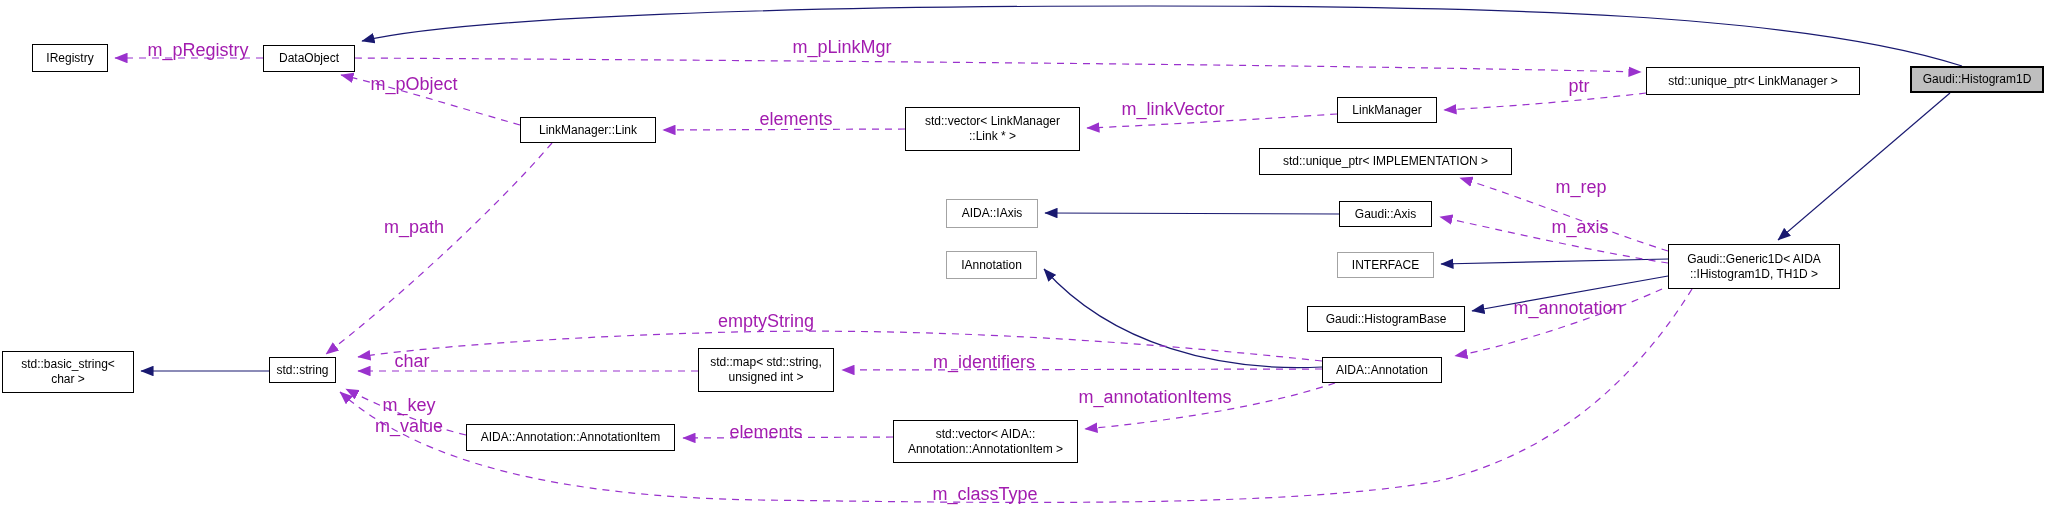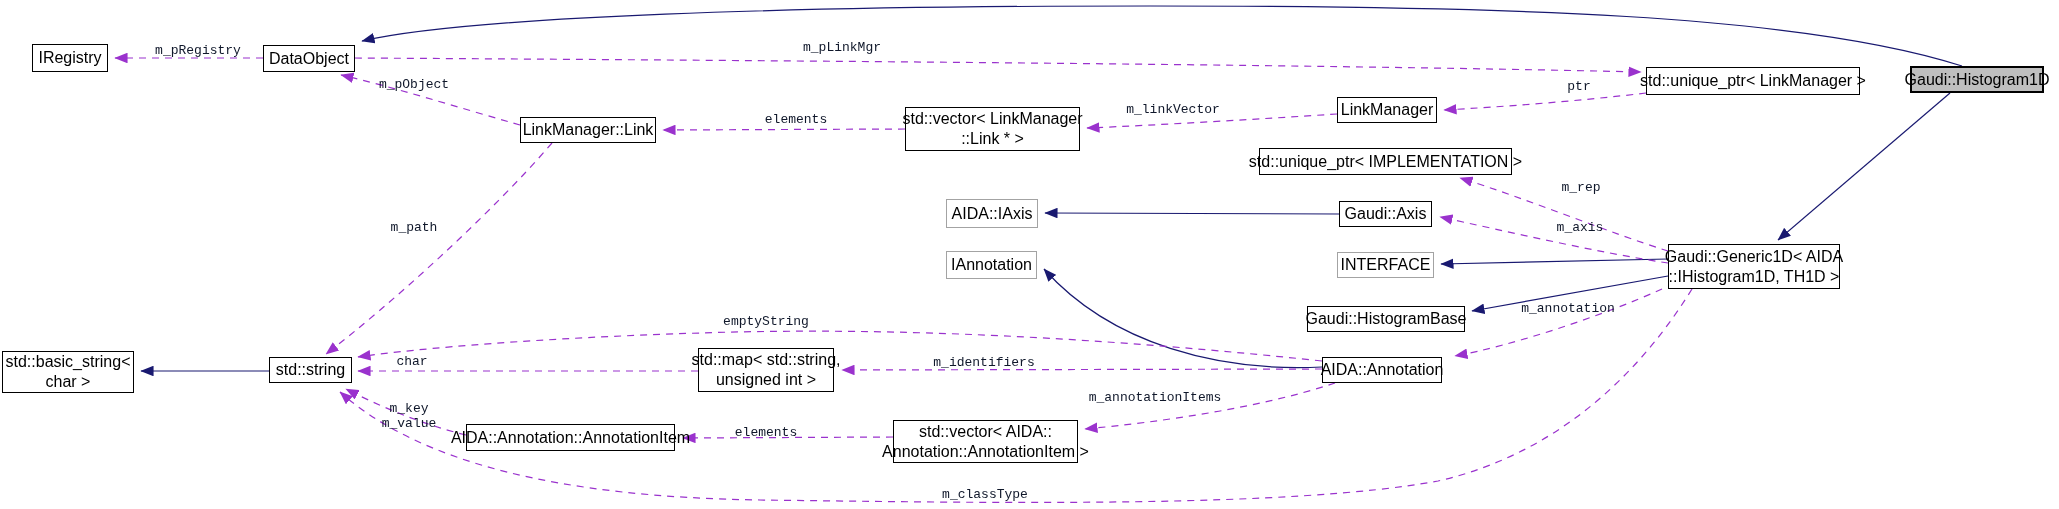--- a/index.html
+++ b/index.html
@@ -8,29 +8,29 @@
     width:2059px;height:509px;
     background:#ffffff;
     font-family:"Liberation Sans", sans-serif;
     overflow:hidden;
   }
   #edges{position:absolute;left:0;top:0;z-index:1;}
   .node{
     position:absolute;z-index:2;box-sizing:border-box;
     border:1px solid #000000;background:#ffffff;
     display:flex;align-items:center;justify-content:center;
-    font-size:16px;color:#000;text-align:center;line-height:1.25;
+    font-size:12px;color:#000;text-align:center;line-height:1.25;
     white-space:nowrap;
   }
   .node.gray-border{border-color:#a3a3a3;}
   .node.main{background:#bfbfbf;border-width:2px;font-weight:400;}
   .node .lbl span{display:block;}
   .elabel{
     position:absolute;z-index:3;transform:translate(-50%,-50%);
-    font-size:13px;color:#0f172a;white-space:nowrap;text-align:center;font-family:Liberation Mono, monospace;
+    font-size:18px;color:#a21caf;white-space:nowrap;text-align:center;
   }
   .elabel span{display:block;}
 </style>
 </head>
 <body>
 
 <div id="diagram">
 
   <svg id="edges" width="2059" height="509" viewBox="0 0 2059 509">
     <defs>
@@ -135,21 +135,21 @@
     </div>
   </div>
 
   <div class="node" style="left:2px;top:351px;width:132px;height:42px">
     <div class="lbl">
       <span>std::basic_string&lt;</span>
       <span>char &gt;</span>
     </div>
   </div>
 
-  <div class="node" style="left:269px;top:357px;width:83px;height:26px">
+  <div class="node" style="left:269px;top:357px;width:67px;height:26px">
     <span class="lbl">std::string</span>
   </div>
 
   <div class="node" style="left:698px;top:348px;width:136px;height:44px">
     <div class="lbl">
       <span>std::map&lt; std::string,</span>
       <span>unsigned int &gt;</span>
     </div>
   </div>
 

